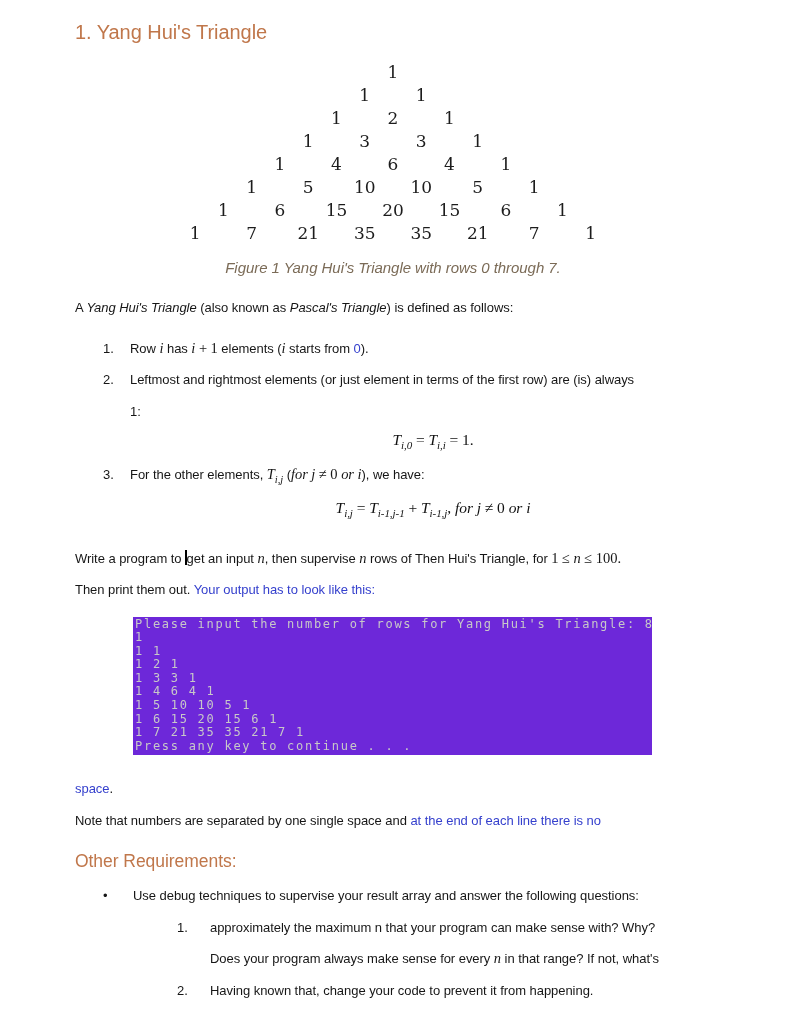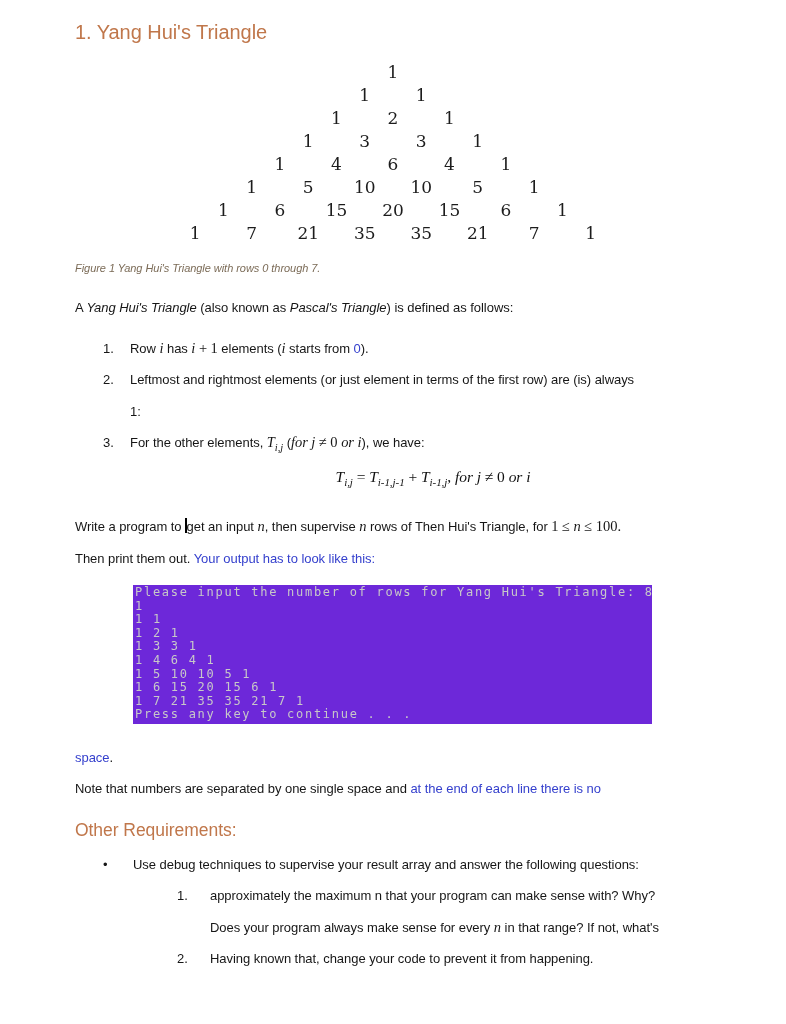--- a/index.html
+++ b/index.html
@@ -11,22 +11,22 @@
   .doc{padding:0 50px 0 75px;}
   .centerband{width:636px;}
 
   h1{margin:20px 0 0;font-size:20px;line-height:24px;font-weight:400;color:#c0774b;}
   h2{margin:14px 0 0;font-size:17.5px;line-height:22px;font-weight:400;color:#c0774b;}
 
   .triangle{margin-top:17px;font-family:"DejaVu Serif",serif;font-size:17px;color:#1c1c1c;}
   .trow{line-height:23px;text-align:center;white-space:pre;}
   .tcell{display:inline-block;width:56.5px;text-align:center;}
 
-  .caption{margin-top:16px;font-size:11px;font-style:italic;color:#7b6b57;
-    line-height:14px;}
+  .caption{margin-top:16px;font-size:15px;font-style:italic;color:#7b6b57;
+    text-align:center;line-height:14px;}
 
   .tline{white-space:pre;line-height:31.5px;}
 
   .intro{margin-top:17px;}
   .olist{margin-top:9px;}
   .li{position:relative;padding-left:55px;}
   .li .num{position:absolute;left:28px;top:0;line-height:31.5px;}
   .qlist .li{padding-left:135px;}
   .qlist .li .num{left:102px;}
 
@@ -85,20 +85,23 @@
           <div class="tline"><span>Row </span><span class="m">i</span><span> has </span><span class="m">i</span><span class="sm"> + 1</span><span> elements (</span><span class="m">i</span><span> starts from </span><span class="b">0</span><span>).</span></div>
         </div>
     </div>
     <div class="li">
       <span class="num">2.</span>
       <div>
           <div class="tline"><span>Leftmost and rightmost elements (or just element in terms of the first row) are (is) always</span></div>
           <div class="tline"><span>1:</span></div>
         </div>
     </div>
+    <div class="eq">
+        <div class="tline"><span class="m">T</span><span class="msub">i,0</span><span> = </span><span class="m">T</span><span class="msub">i,i</span><span> = 1.</span></div>
+      </div>
     <div class="li">
       <span class="num">3.</span>
       <div>
           <div class="tline"><span>For the other elements, </span><span class="m">T</span><span class="msub">i,j</span><span> (</span><span class="m">for j</span><span class="sm"> ≠ 0 </span><span class="m">or i</span><span>), we have:</span></div>
         </div>
     </div>
     <div class="eq">
         <div class="tline"><span class="m">T</span><span class="msub">i,j</span><span> = </span><span class="m">T</span><span class="msub">i-1,j-1</span><span> + </span><span class="m">T</span><span class="msub">i-1,j</span><span>, </span><span class="m">for j</span><span> ≠ 0 </span><span class="m">or i</span></div>
       </div>
   </div>

